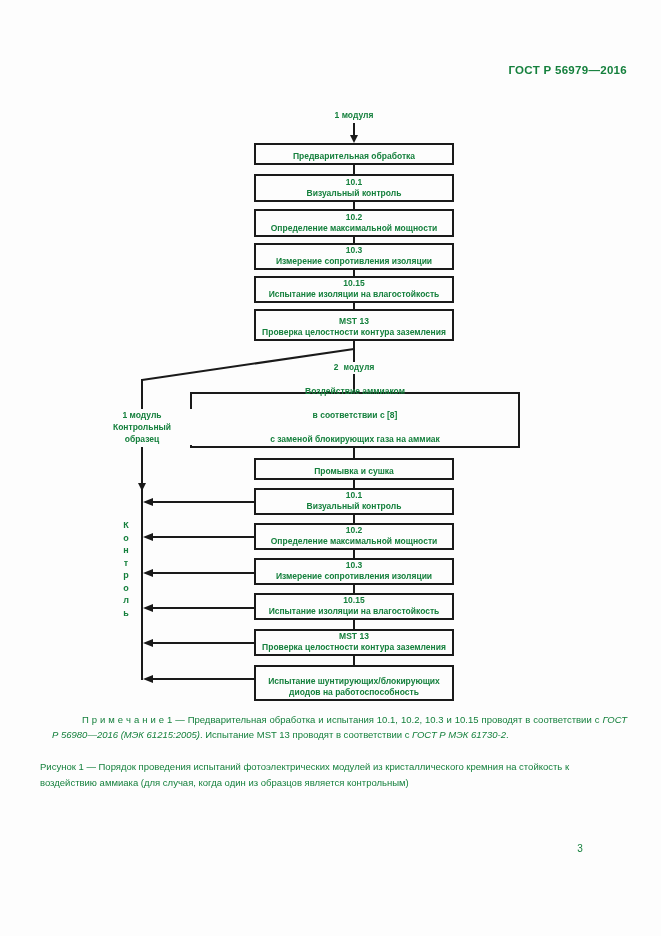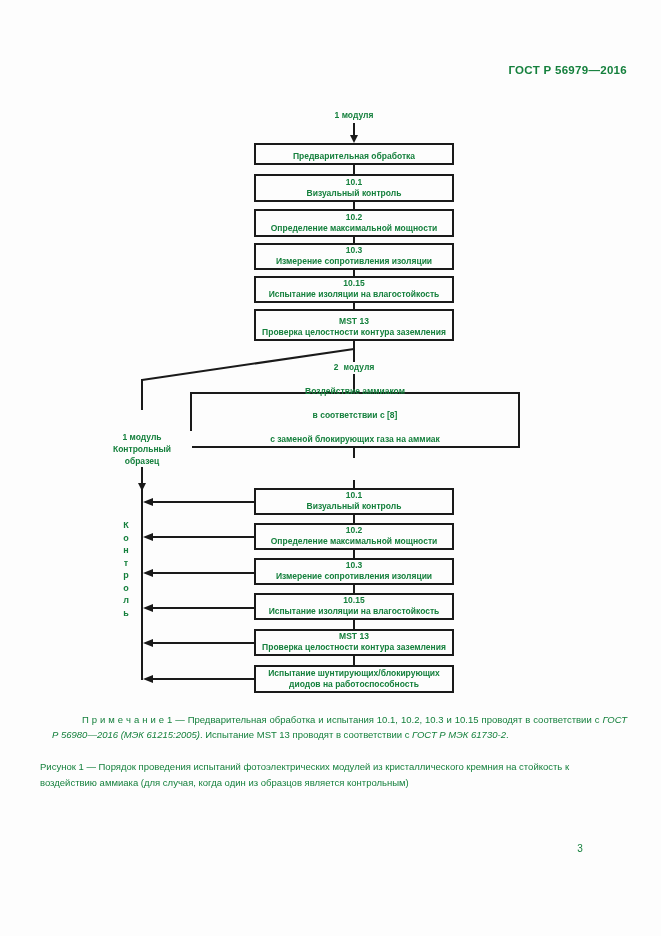--- a/index.html
+++ b/index.html
@@ -49,21 +49,21 @@
   .s1b5{top:276px;height:27px;}
   .s1b6{top:309px;height:32px;}
   .amm{top:392px;height:56px;line-height:12px;}
   
   .s2b1{top:458px;height:22px;}
   .s2b2{top:488px;height:27px;}
   .s2b3{top:523px;height:27px;}
   .s2b4{top:558px;height:27px;}
   .s2b5{top:593px;height:27px;}
   .s2b6{top:629px;height:27px;}
-  .s2b7{top:665px;height:28px;}
+  .s2b7{top:665px;height:36px;}
 </style>
 </head>
 <body>
 
 <div class="page">
 
   <div class="hdr">ГОСТ Р 56979—2016</div>
 
   <svg class="lines" width="661" height="936">
     <g stroke="#1a1a1a" stroke-width="2" fill="none">
@@ -131,32 +131,35 @@
     <div>10.15</div>
     <div>Испытание изоляции на влагостойкость</div>
   </div>
   <div class="fbox s1b6">
     <div>MST 13</div>
     <div>Проверка целостности контура заземления</div>
   </div>
 
   <div class="lbl" style="left:304px;width:100px;top:362px;font-family:Liberation Mono, monospace;">2 модуля</div>
 
-  <div class="lbl" style="left:92px;width:100px;top:409px;margin-top:22px;">
+  <div class="lbl" style="left:92px;width:100px;top:409px;">
     <div>1 модуль</div>
     <div>Контрольный</div>
     <div>образец</div>
   </div>
 
   <div class="fbox bigbox amm">
     <div>Воздействие аммиаком</div>
     <div>в соответствии с [8]</div>
     <div>с заменой блокирующих газа на аммиак</div>
   </div>
 
+  <div class="fbox s2b1">
+    <div>Промывка и сушка</div>
+  </div>
   <div class="fbox s2b2">
     <div>10.1</div>
     <div>Визуальный контроль</div>
   </div>
   <div class="fbox s2b3">
     <div>10.2</div>
     <div>Определение максимальной мощности</div>
   </div>
   <div class="fbox s2b4">
     <div>10.3</div>

